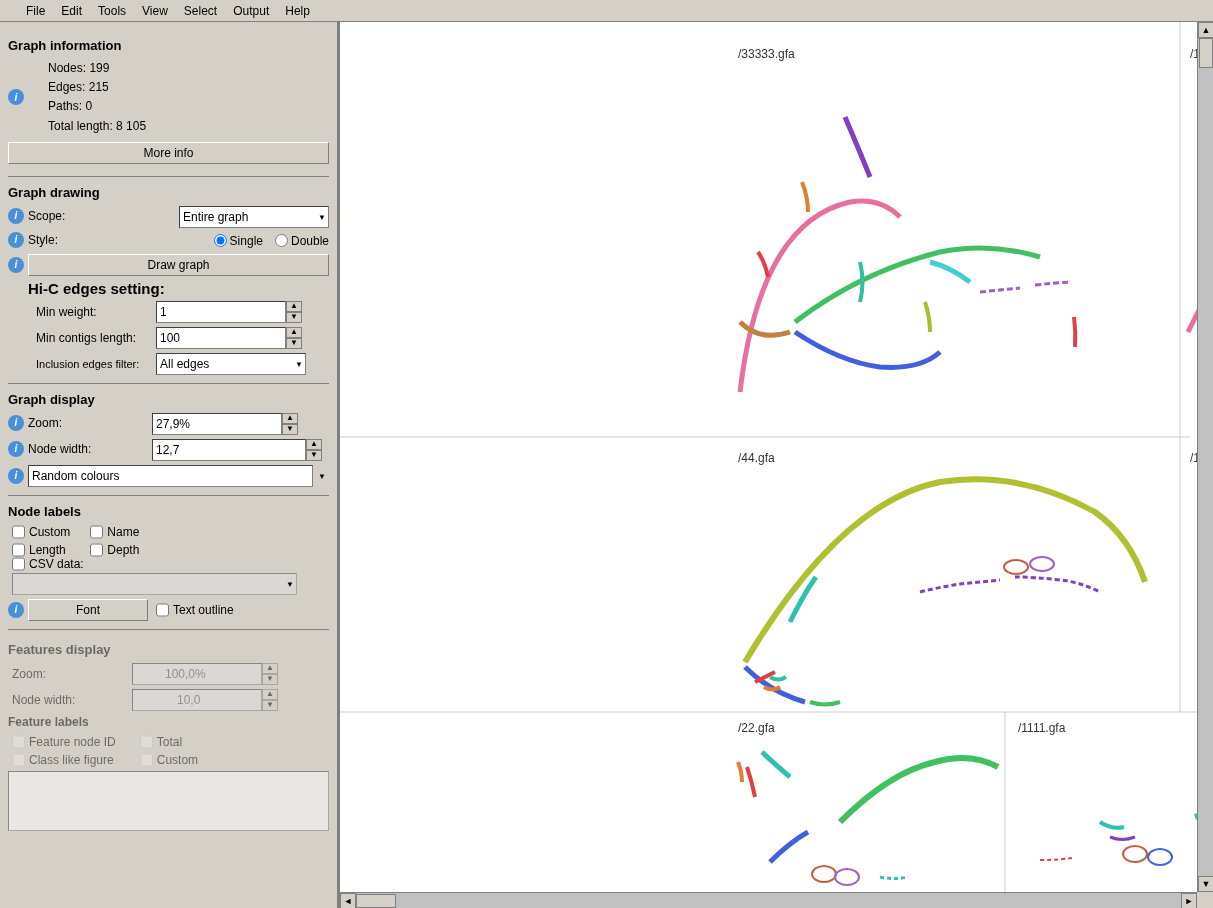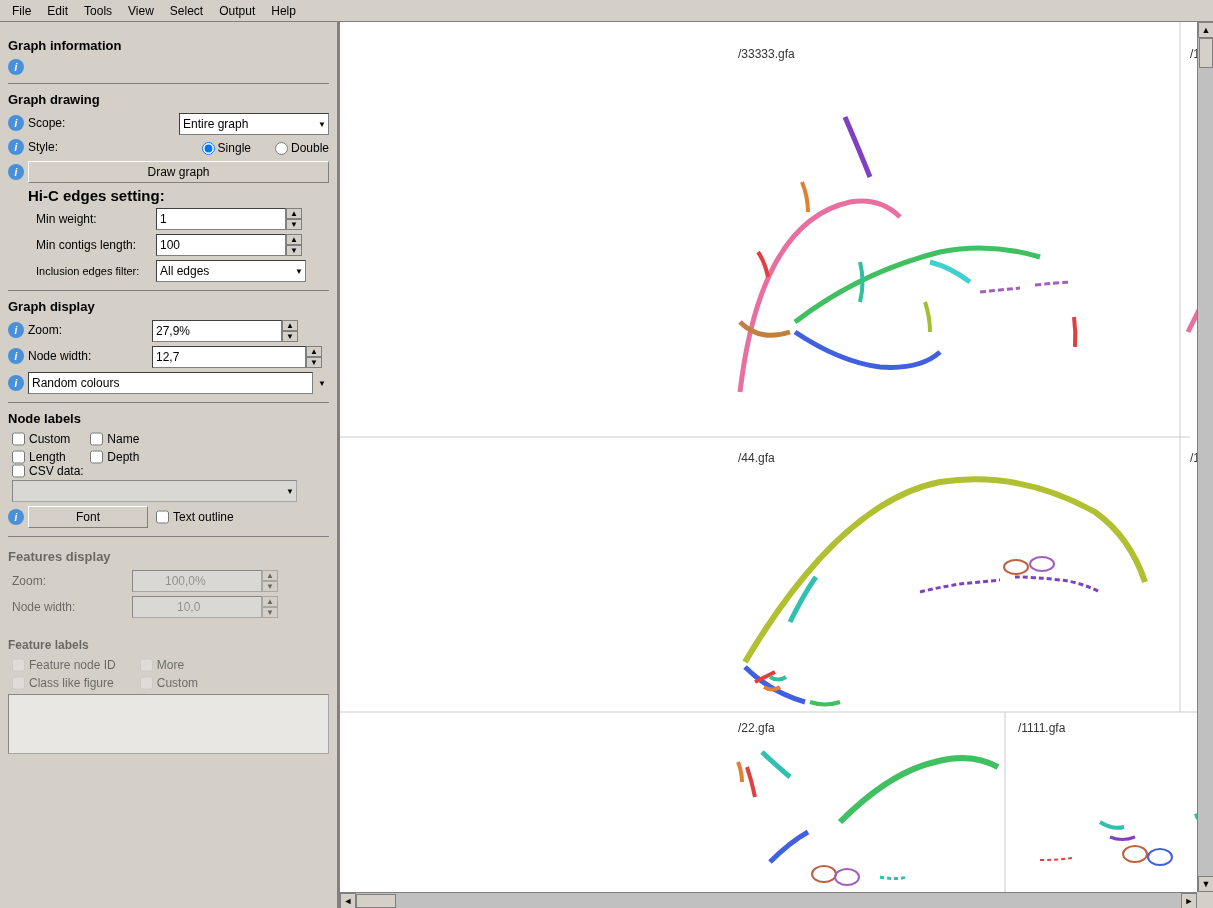--- a/index.html
+++ b/index.html
@@ -3,21 +3,21 @@
   <meta charset="utf-8">
   <style>
     * { box-sizing: border-box; margin: 0; padding: 0; }
     body { font-family: Arial, sans-serif; font-size: 12px; background: #d4d0c8; overflow: hidden; }
     
     
     .menubar {
       display: flex;
       background: #d4d0c8;
       border-bottom: 1px solid #808080;
-      padding: 2px 4px;
+      padding: 2px 18px;
       height: 22px;
       align-items: center;
     }
     .menubar-item {
       padding: 2px 8px;
       cursor: pointer;
       font-size: 12px;
     }
     
     
@@ -165,21 +165,21 @@
     }
     .select-wrapper select {
       padding-right: 16px;
       width: 100%;
     }
     
     
     .radio-group {
       display: flex;
       align-items: center;
-      gap: 24px;
+      gap: 12px;
     }
     .radio-label {
       display: flex;
       align-items: center;
       gap: 3px;
       cursor: pointer;
     }
     
     
     .checkbox-label {
@@ -302,21 +302,40 @@
 </div>
 
 <div class="main-container">
 
   <div class="left-panel">
 
     <div>
       <div class="section-title">Graph information</div>
       <div class="info-row">
         <div class="info-icon">i</div>
-      </div>
+        <div class="stats-block">
+          <div>
+            <span>Nodes:</span>
+            <span>199</span>
+          </div>
+          <div>
+            <span>Edges:</span>
+            <span>215</span>
+          </div>
+          <div>
+            <span>Paths:</span>
+            <span>0</span>
+          </div>
+          <div>
+            <span>Total length:</span>
+            <span>8 105</span>
+          </div>
+        </div>
+      </div>
+      <button class="btn btn-wide">More info</button>
     </div>
 
     <hr class="divider">
 
     <div>
       <div class="section-title">Graph drawing</div>
 
       <div class="form-row">
         <div class="info-row" style="flex:1">
           <div class="info-icon">i</div>
@@ -504,37 +523,37 @@
         <span class="form-label" style="margin-left:4px">Node width:</span>
         <div class="input-with-spin">
           <input type="text" class="input-text" style="width: 130px; background: rgb(224, 224, 224); padding-left: 44px;" value="10,0" disabled="">
           <div class="spin-btns">
             <div class="spin-btn">▲</div>
             <div class="spin-btn">▼</div>
           </div>
         </div>
       </div>
       
-      <div class="section-title" style="font-size:12px; margin-top:20px">Feature labels</div>
+      <div class="section-title" style="font-size:12px; margin-top:4px">Feature labels</div>
       
       <div style="display:flex; margin-left:4px; gap:24px">
         <div>
           <label class="checkbox-label" style="margin-bottom:4px">
             <input type="checkbox" disabled="" style="">
             <span>Feature node ID</span>
           </label>
           <label class="checkbox-label">
             <input type="checkbox" disabled="" style="">
             <span>Class like figure</span>
           </label>
         </div>
         <div>
           <label class="checkbox-label" style="margin-bottom:4px">
             <input type="checkbox" disabled="" style="">
-            <span>More</span>
+            <span>Total</span>
           </label>
           <label class="checkbox-label">
             <input type="checkbox" disabled="" style="">
             <span>Custom</span>
           </label>
         </div>
       </div>
       
       <textarea class="text-area" disabled="" style=""></textarea>
     </div>

